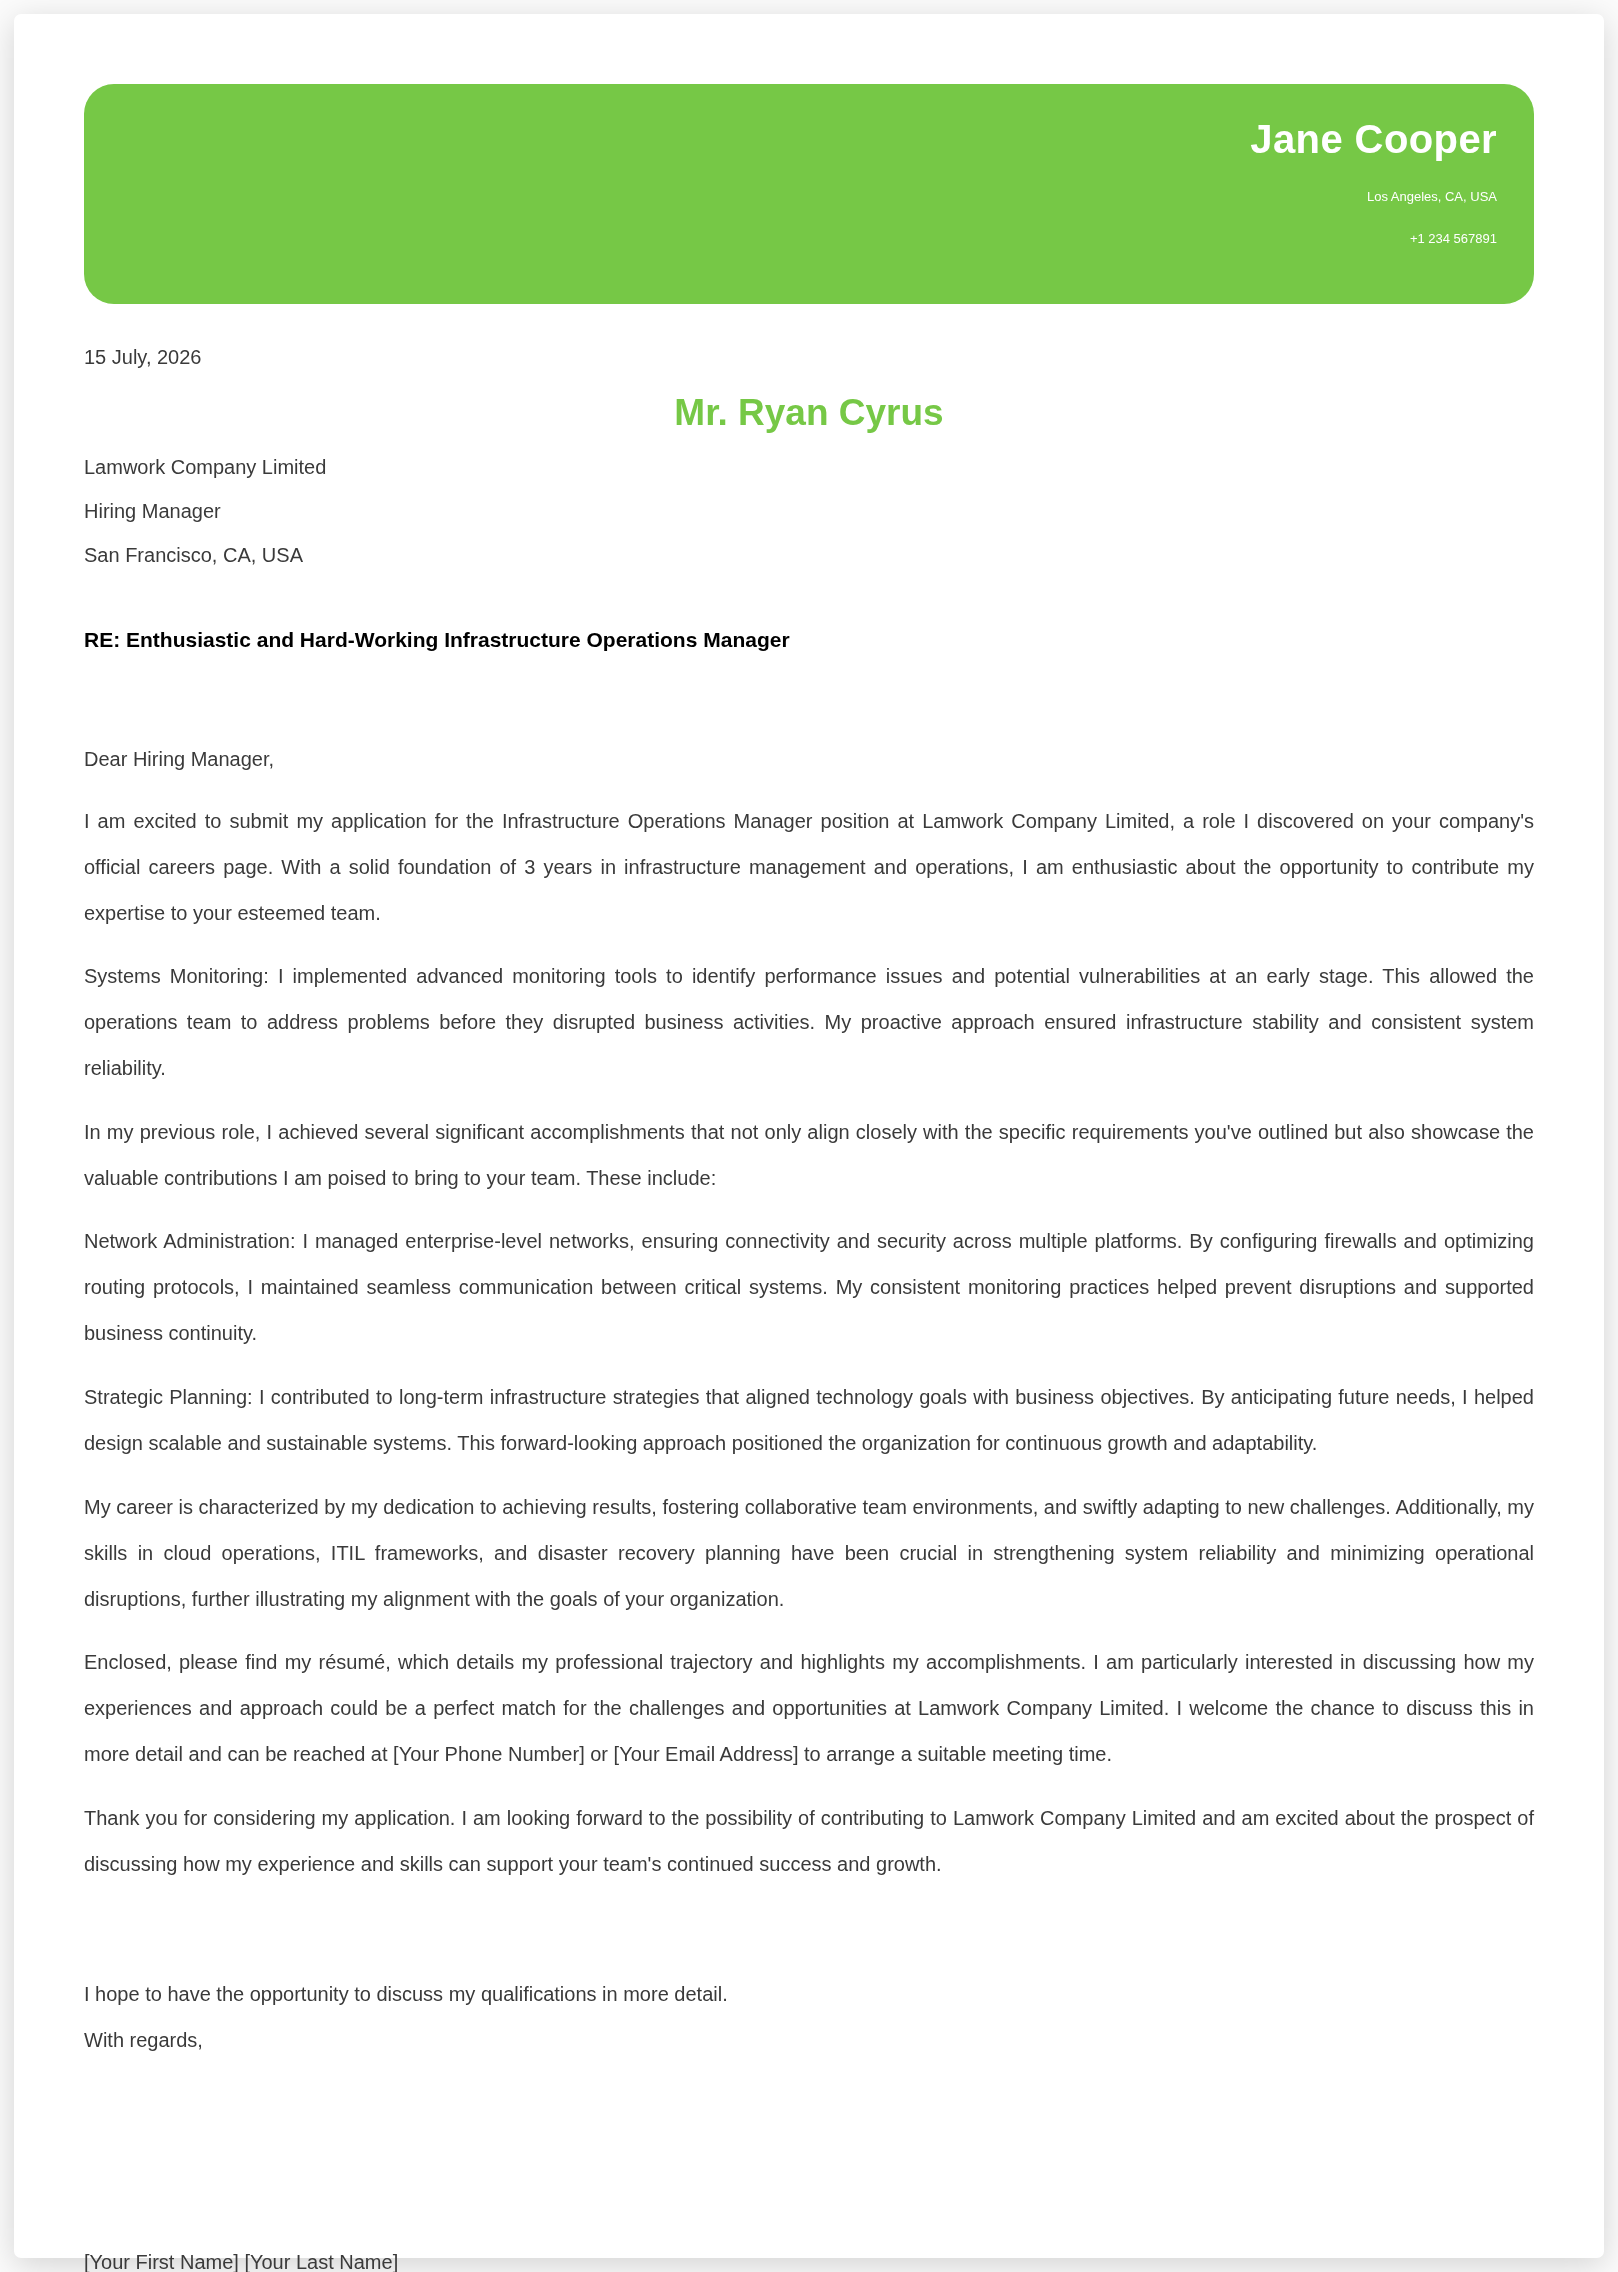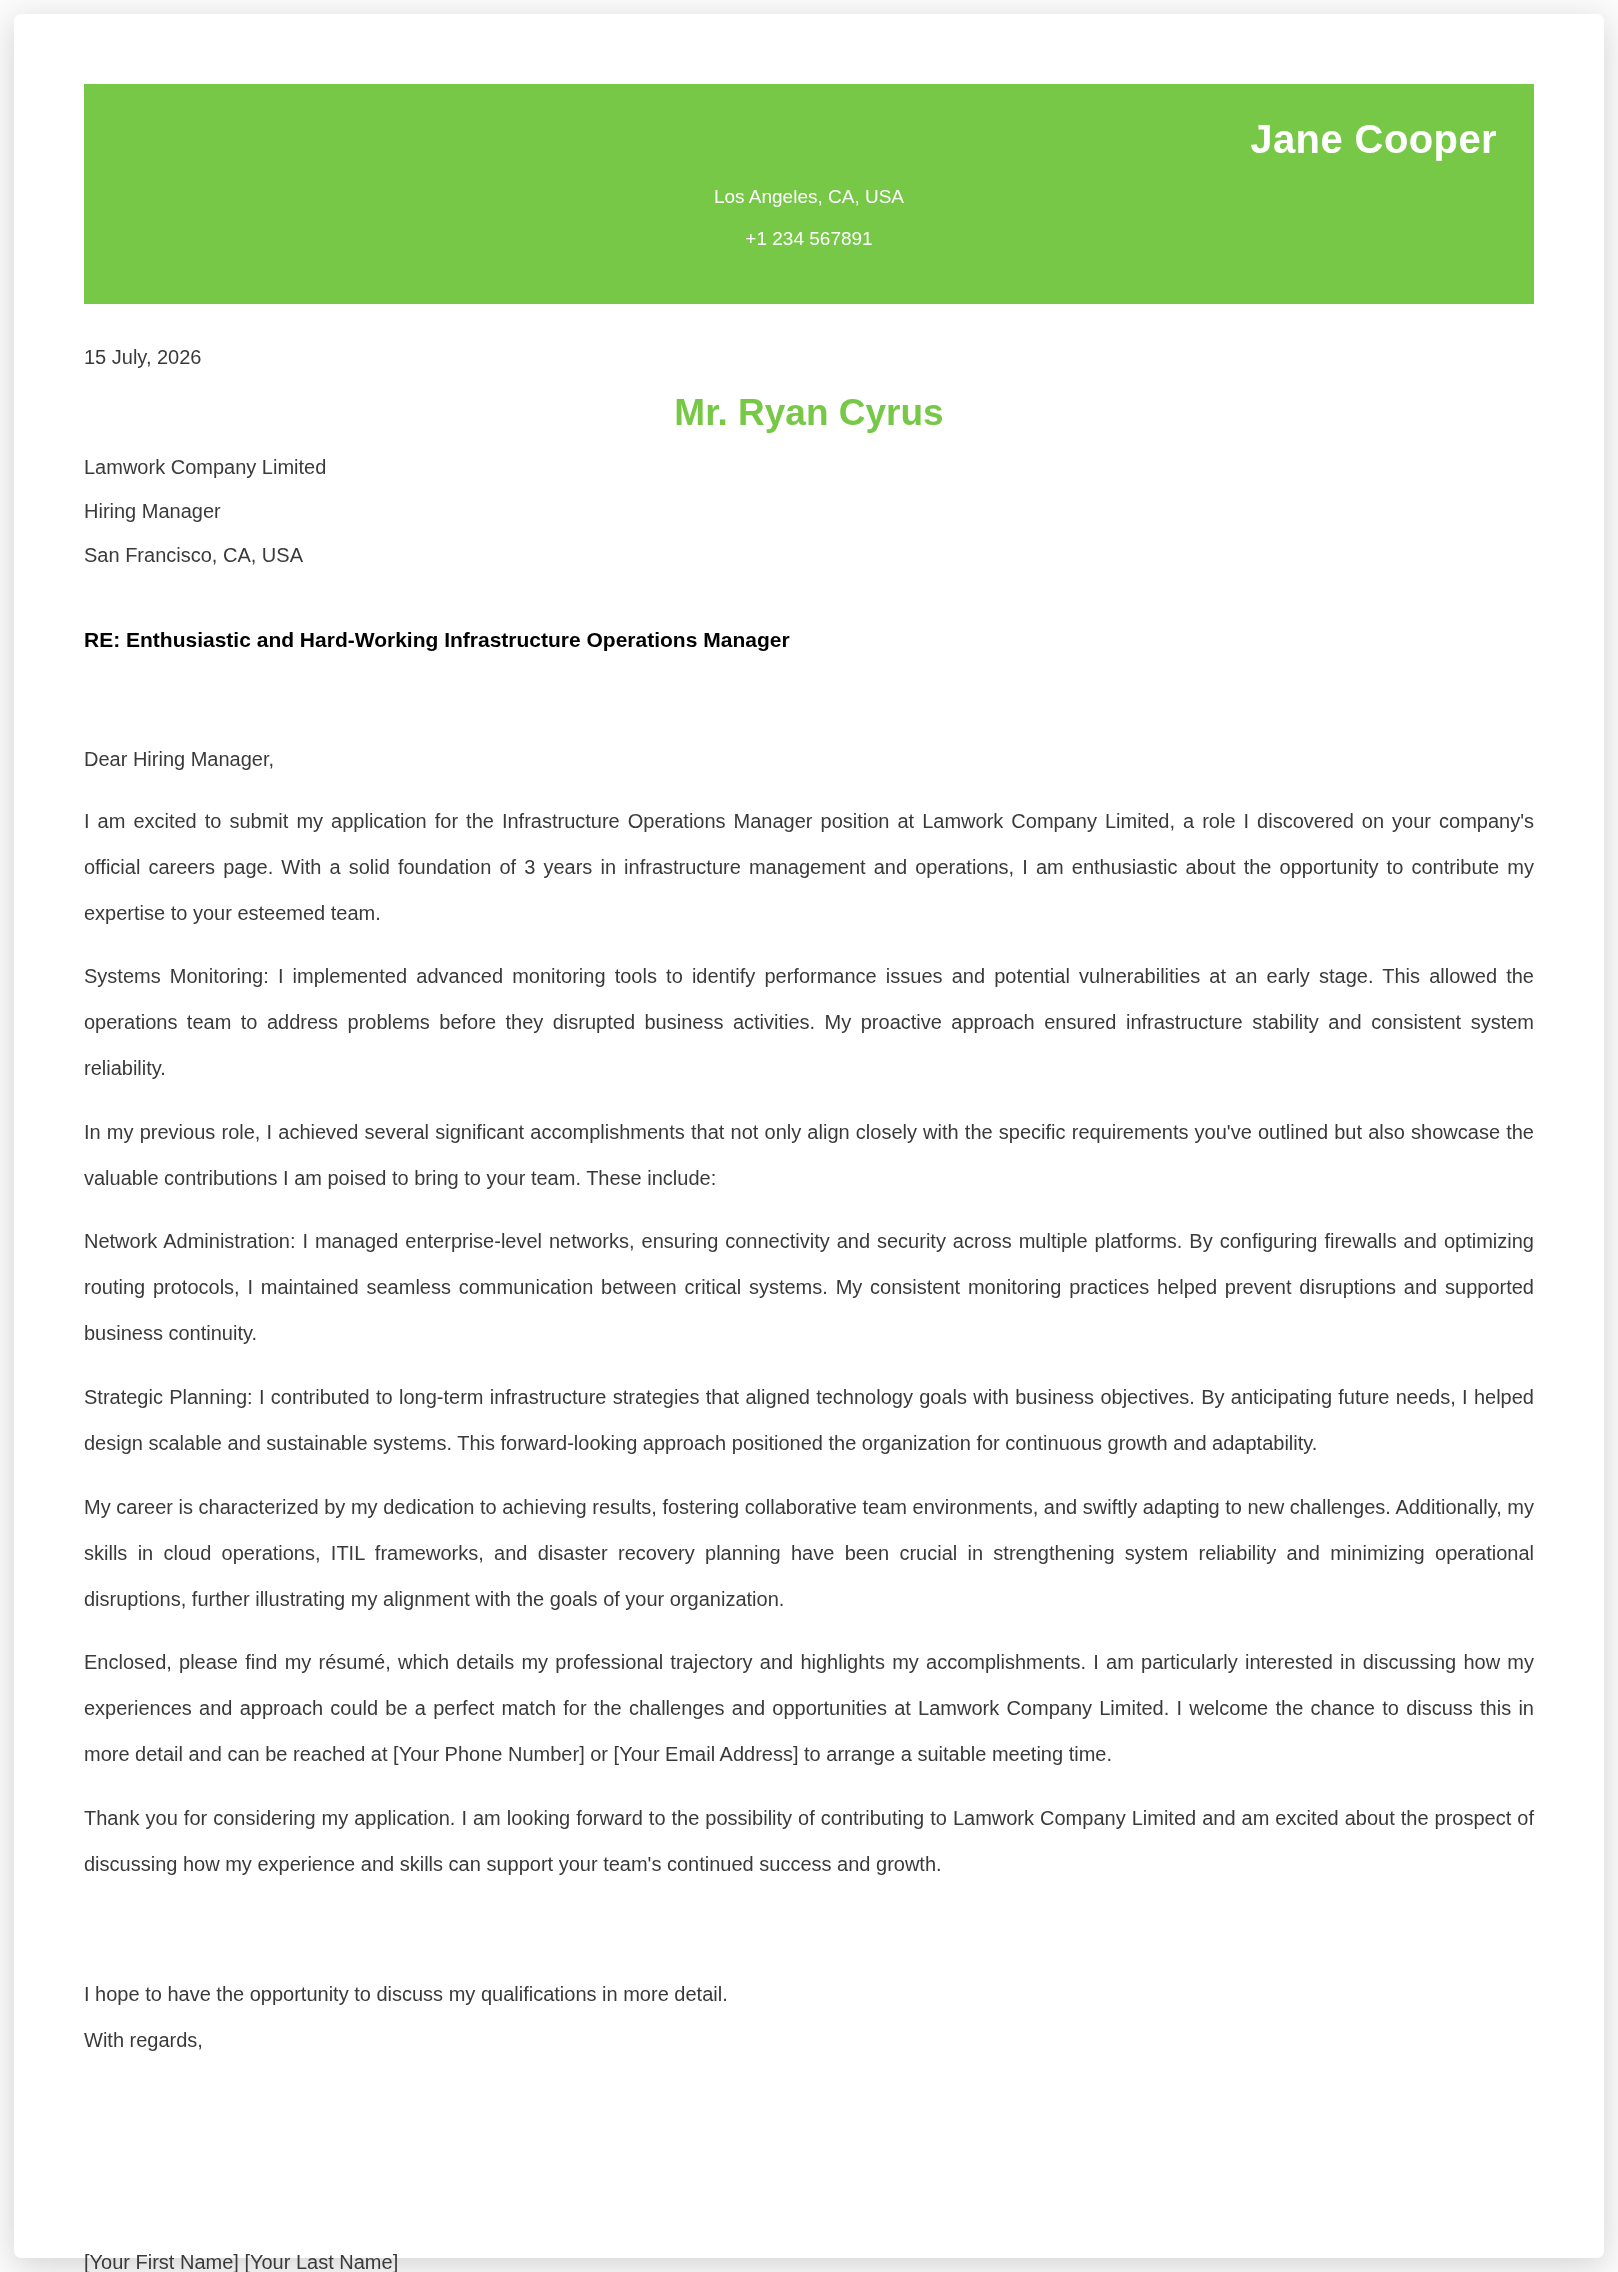--- a/index.html
+++ b/index.html
@@ -1,16 +1,16 @@
 <!DOCTYPE html>
 <html style="--accent: #76c846;font-size:14px"><head>
 <meta charset="utf-8">
 <style>
   :root { --accent: #76c846; }
-  * { box-sizing: border-box; margin: 0; padding: 0; }
+  * { box-sizing: border-box; margin: 0; padding: 0; border-radius: 30px; }
   html, body {
     width: 1618px; height: 2273px;
     background: #fbfbfb;
     font-family: "Liberation Sans", sans-serif;
     overflow: hidden;
   }
   .page {
     position: absolute;
     left: 14px; top: 14px; right: 14px; bottom: 14px;
     background: #ffffff;
@@ -25,24 +25,23 @@
     text-align: right;
     color: #ffffff;
   }
   .header-name {
     font-size: 40px;
     font-weight: 700;
     letter-spacing: 0.4px;
     margin-bottom: 14px;
   }
   .header-contact {
-    font-size: 19px;
+    font-size: 13px;
     line-height: 42px;
     font-weight: 400;
-    text-align: center;
   }
   .content {
     padding: 0 70px;
     color: #3a3a3a;
     font-size: 20px;
   }
   .date { margin-top: 42px; }
   .recipient-name {
     margin-top: 23px;
     font-size: 37px;

